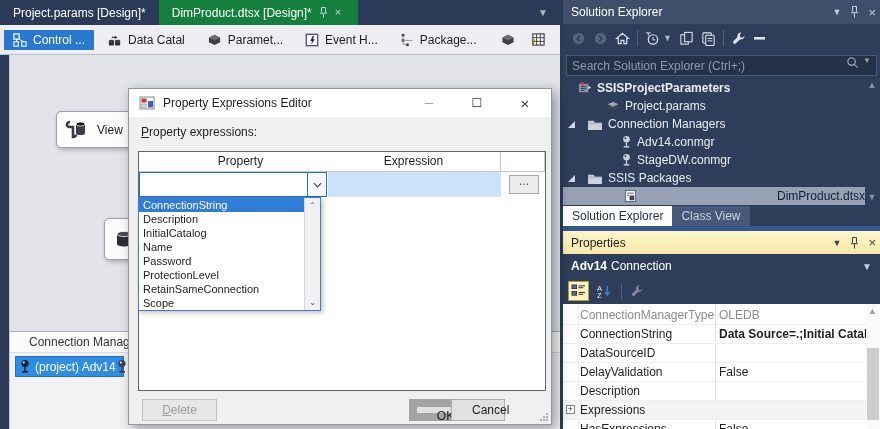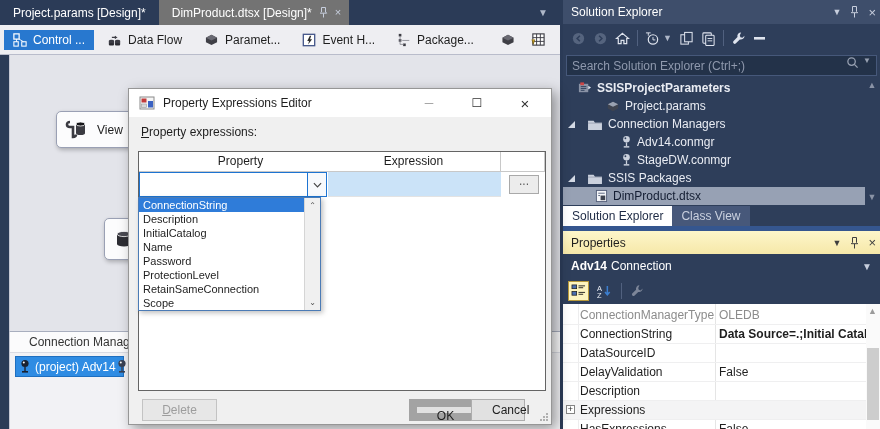--- a/index.html
+++ b/index.html
@@ -4,21 +4,21 @@
 <style>
   * { margin:0; padding:0; box-sizing:border-box; }
   body { font-family:"Liberation Sans", sans-serif; }
   #root { position:relative; width:880px; height:429px; background:#2B3B57; overflow:hidden; font-size:12px; color:#1E1E1E; }
   .abs { position:absolute; }
   svg { display:block; }
 
   
   .tabstrip { left:0; top:0; width:560px; height:25px; background:#2B3B57; display:flex; align-items:stretch; color:#FFFFFF; }
   .doctab { display:flex; align-items:center; padding:0 13px; white-space:nowrap; }
-  .doctab.active { background:#737373; gap:7px; padding-right:8px; }
+  .doctab.active { background:#15803d; gap:7px; padding-right:17px; }
   .tab-ico { color:#C7CEDD; font-size:11px; line-height:1; cursor:pointer; }
   .strip-overflow { margin-left:auto; margin-right:12px; display:flex; align-items:center; color:#AEB7C8; font-size:10px; }
 
   
   .dtoolbar { left:0; top:25px; width:560px; height:30px; background:#EEEEF2; border-bottom:1px solid #B9BCCB; display:flex; align-items:center; padding:0 4px; gap:4px; }
   .dtab { display:flex; align-items:center; gap:6px; padding:3px 9px; color:#1E1E1E; white-space:nowrap; cursor:pointer; }
   .dtab.active { background:#2878CF; color:#FFFFFF; }
   .dtoolbar-right { margin-left:auto; display:flex; align-items:center; gap:14px; margin-right:10px; }
 
   
@@ -142,21 +142,21 @@
         <svg width="15" height="14" viewBox="0 0 16 16">
             <ellipse cx="4.5" cy="9" rx="3" ry="1.4" fill="#3C3C44"></ellipse>
             <rect x="1.5" y="9" width="6" height="4" fill="#3C3C44"></rect>
             <ellipse cx="4.5" cy="13" rx="3" ry="1.4" fill="#2A2A30"></ellipse>
             <ellipse cx="11.5" cy="9" rx="3" ry="1.4" fill="#3C3C44"></ellipse>
             <rect x="8.5" y="9" width="6" height="4" fill="#3C3C44"></rect>
             <ellipse cx="11.5" cy="13" rx="3" ry="1.4" fill="#2A2A30"></ellipse>
             <path d="M5 5 h5 l-1.5-1.5 M10 5 l-1.5 1.5" stroke="#3C3C44" fill="none" stroke-width="1.3"></path>
           </svg>
       </span>
-      <span>Data Flow</span>
+      <span>Data Catal</span>
     </div>
     <div class="dtab">
       <span>
         <svg width="15" height="13" viewBox="0 0 16 14">
             <path d="M2 5 L8 2 L14 5 L14 10 L8 13 L2 10 Z" fill="#3F3F46"></path>
             <path d="M2 5 L8 2 L14 5 L8 8 Z" fill="#6A6A73"></path>
           </svg>
       </span>
       <span>Paramet...</span>
     </div>
@@ -374,21 +374,21 @@
       <span class="tw-arrow"></span>
       <span style="width:18px;"></span>
       <span style="margin-left:-16px;">
           <svg width="16" height="13" viewBox="0 0 17 14">
             <path d="M1 3 h6 l1.5 2 H16 v8 H1 Z" fill="#CBD1DD"></path>
             <path d="M1 5.5 H16" stroke="#8A93A6" stroke-width="0.7"></path>
           </svg>
         </span>
       <span>SSIS Packages</span>
     </div>
-    <div class="trow sel" style="top:187px; padding-left:32px;">
+    <div class="trow sel" style="top:187px; padding-left:61px;justify-content:space-between;">
       <span>
           <svg width="13" height="14" viewBox="0 0 14 15">
             <rect x="1.5" y="1.5" width="11" height="12" fill="#F4F5F8" stroke="#55607A"></rect>
             <rect x="6" y="7" width="5" height="5" fill="#3F4450"></rect>
             <path d="M3.5 4.5 h7 M3.5 7 h2" stroke="#55607A"></path>
           </svg>
         </span>
       <span>DimProduct.dtsx</span>
     </div>
     <div class="se-scroll">
@@ -523,17 +523,17 @@
       <div class="dd-item">RetainSameConnection</div>
       <div class="dd-item">Scope</div>
       <div class="dd-scroll">
         <span>⌃</span>
         <span>⌄</span>
       </div>
     </div>
 
     <div class="wbtn disabled" style="left:13px; top:310px; width:75px;">Delete</div>
     <div class="wbtn default" style="left:257px; top:310px; width:73px;">OK</div>
-    <div class="wbtn" style="left:342px; top:310px; width:54px;padding-left:20px;">Cancel</div>
+    <div class="wbtn" style="left:322px; top:310px; width:54px;padding-left:20px;">Cancel</div>
     <div class="grip"></div>
   </div>
 
 </div>
 
 </body></html>

